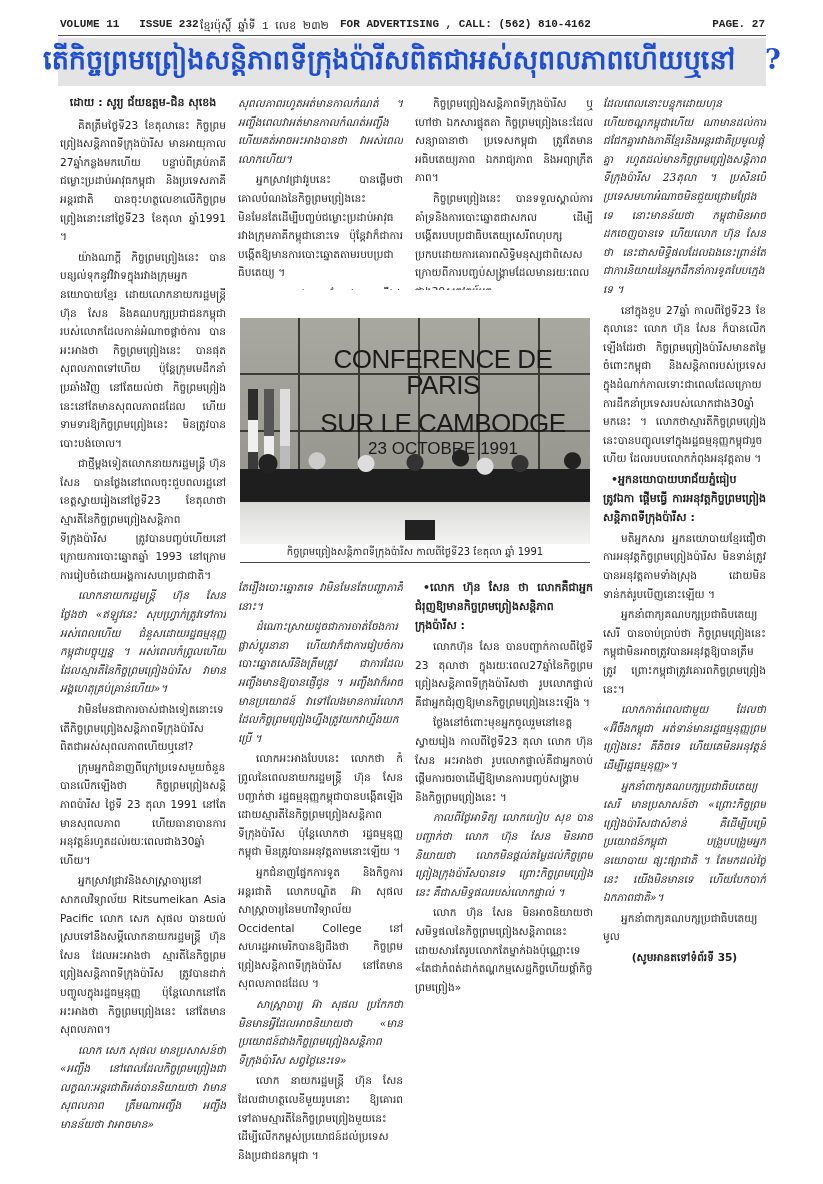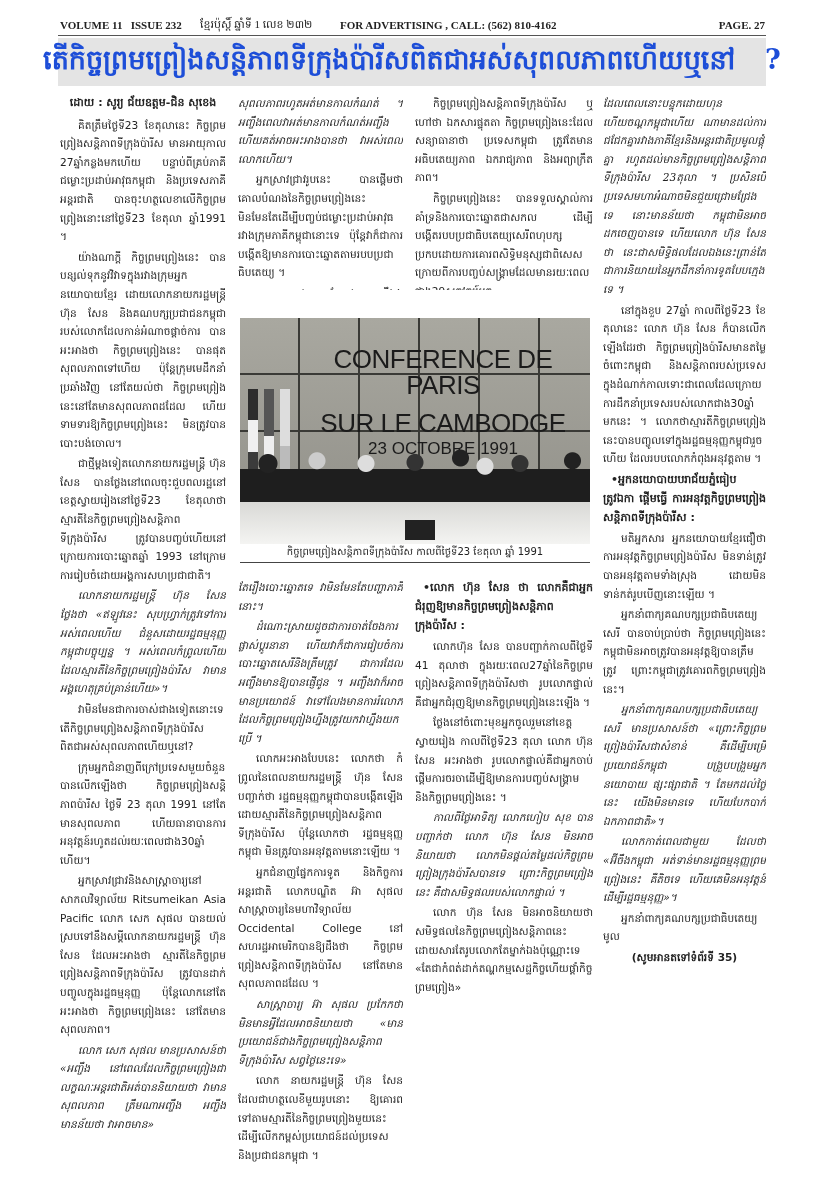--- a/index.html
+++ b/index.html
@@ -1,20 +1,20 @@
 <!DOCTYPE html>
 <html><head>
 <meta charset="utf-8">
 <style>
   html, body { margin: 0; padding: 0; background: #ffffff; }
   body { width: 823px; height: 1184px; position: relative; overflow: hidden;
          font-family: "DejaVu Sans", sans-serif; color: #1a1a1a; }
   .masthead { position: absolute; left: 60px; top: 18px; width: 705px; height: 14px;
-              font-family: Liberation Serif, serif; font-size: 11px; font-weight: bold;
-              color: #222; display: flex; align-items: center; }
+              font-family: Liberation Mono, monospace; font-size: 11px; font-weight: bold;
+              color: #222; display: flex; }
   .masthead span { white-space: nowrap; }
   .mh-vol { width: 140px; }
   .mh-kh { width: 140px; font-weight: normal; }
   .mh-ad { flex: 1; }
   .mh-page { text-align: right; }
   .rule { position: absolute; left: 58px; top: 35px; width: 708px; height: 1px; background: #555; }
   .headline { position: absolute; left: 58px; top: 38px; width: 708px; height: 48px;
               background: #e4e4e4; display: flex; align-items: center; justify-content: center; }
   .headline h1 { margin: 0; font-family: "DejaVu Serif", serif; font-size: 27px; font-weight: bold;
                  color: #1d4ed8; letter-spacing: 0px; white-space: nowrap; }
@@ -125,29 +125,29 @@
   <p class="noind it">តែរឿងបោះឆ្នោតទេ វាមិនមែនតែបញ្ហាភាគី នោះ។</p>
   <p class="it">ដំណោះស្រាយដូចជាការចាត់ចែងការផ្លាស់ប្ដូរនានា ហើយវាក៏ជាការរៀបចំការបោះឆ្នោតសេរីនិងត្រឹមត្រូវ ជាការដែលអញ្ចឹងមានឱ្យបានផ្ញើជូន ។ អញ្ចឹងវាក៏អាចមានប្រយោជន៍ វាទៅលែងមានការរំលោភ ដែលកិច្ចព្រមព្រៀងហ្នឹងត្រូវយកវាហ្នឹងយកប្រើ ។</p>
   <p>លោកអះអាងបែបនេះ លោកថា កំព្រូលនៃពេលនាយករដ្ឋមន្ត្រី ហ៊ុន សែន បញ្ជាក់ថា រដ្ឋធម្មនុញ្ញកម្ពុជាបានបង្កើតឡើងដោយស្មារតីនៃកិច្ចព្រមព្រៀងសន្តិភាពទីក្រុងប៉ារីស ប៉ុន្តែលោកថា រដ្ឋធម្មនុញ្ញកម្ពុជា មិនត្រូវបានអនុវត្តតាមនោះឡើយ ។</p>
   <p>អ្នកជំនាញផ្នែកការទូត និងកិច្ចការអន្តរជាតិ លោកបណ្ឌិត អ៊ា សុផល សាស្ត្រាចារ្យនៃមហាវិទ្យាល័យ Occidental College នៅសហរដ្ឋអាមេរិកបានឱ្យដឹងថា កិច្ចព្រមព្រៀងសន្តិភាពទីក្រុងប៉ារីស នៅតែមានសុពលភាពដដែល ។</p>
   <p class="it">សាស្ត្រាចារ្យ អ៊ា សុផល ប្រកែកថា មិនមានអ្វីដែលអាចនិយាយថា «មានប្រយោជន៍ជាងកិច្ចព្រមព្រៀងសន្តិភាពទីក្រុងប៉ារីស សព្វថ្ងៃនេះទេ»</p>
   <p>លោក នាយករដ្ឋមន្ត្រី ហ៊ុន សែន ដែលជាហត្ថលេខីមួយរូបនោះ ឱ្យគោរពទៅតាមស្មារតីនៃកិច្ចព្រមព្រៀងមួយនេះ ដើម្បីលើកកម្ពស់ប្រយោជន៍ដល់ប្រទេស និងប្រជាជនកម្ពុជា ។</p>
 </div>
 
 <div class="col" id="c3b">
   <p class="subhead">•លោក ហ៊ុន សែន ថា លោកគឺជាអ្នកជំរុញឱ្យមានកិច្ចព្រមព្រៀងសន្តិភាពក្រុងប៉ារីស :</p>
-  <p>លោកហ៊ុន សែន បានបញ្ជាក់កាលពីថ្ងៃទី 41 តុលាថា ក្នុងរយៈពេល27ឆ្នាំនៃកិច្ចព្រមព្រៀងសន្តិភាពទីក្រុងប៉ារីសថា រូបលោកផ្ទាល់ គឺជាអ្នកជំរុញឱ្យមានកិច្ចព្រមព្រៀងនេះឡើង ។</p>
+  <p>លោកហ៊ុន សែន បានបញ្ជាក់កាលពីថ្ងៃទី 23 តុលាថា ក្នុងរយៈពេល27ឆ្នាំនៃកិច្ចព្រមព្រៀងសន្តិភាពទីក្រុងប៉ារីសថា រូបលោកផ្ទាល់ គឺជាអ្នកជំរុញឱ្យមានកិច្ចព្រមព្រៀងនេះឡើង ។</p>
   <p>ថ្លែងនៅចំពោះមុខអ្នកចូលរួមនៅខេត្តស្វាយរៀង កាលពីថ្ងៃទី23 តុលា លោក ហ៊ុន សែន អះអាងថា រូបលោកផ្ទាល់គឺជាអ្នកចាប់ផ្ដើមការចរចាដើម្បីឱ្យមានការបញ្ចប់សង្គ្រាម និងកិច្ចព្រមព្រៀងនេះ ។</p>
   <p class="it">កាលពីថ្ងៃអាទិត្យ លោកហៀប សុខ បានបញ្ជាក់ថា លោក ហ៊ុន សែន មិនអាចនិយាយថា លោកមិនផ្ដល់តម្លៃដល់កិច្ចព្រមព្រៀងក្រុងប៉ារីសបានទេ ព្រោះកិច្ចព្រមព្រៀងនេះ គឺជាសមិទ្ធផលរបស់លោកផ្ទាល់ ។</p>
   <p>លោក ហ៊ុន សែន មិនអាចនិយាយថា សមិទ្ធផលនៃកិច្ចព្រមព្រៀងសន្តិភាពនេះ ដោយសារតែរូបលោកតែម្នាក់ឯងប៉ុណ្ណោះទេ «តែជាកំពត់ដាក់តណ្ហកម្មសេដ្ឋកិច្ចហើយផ្ដាំកិច្ចព្រមព្រៀង»</p>
 </div>
 
 <div class="col" id="c4">
   <p class="noind it">ដែលពេលនោះបន្ទុកដោយហុន ហើយចណ្ដកម្ពុជាហើយ ណាមានដល់ការជជែកគ្នារវាងភាគីខ្មែរនិងអន្តរជាតិប្រមូលផ្ដុំគ្នា រហូតដល់មានកិច្ចព្រមព្រៀងសន្តិភាពទីក្រុងប៉ារីស 23តុលា ។ ប្រសិនបើប្រទេសមហាអំណាចមិនជួយជ្រោមជ្រែងទេ នោះមានន័យថា កម្ពុជាមិនអាចដកចេញបានទេ ហើយលោក ហ៊ុន សែន ថា នេះជាសមិទ្ធិផលដែលឯងនេះព្រាន់តែជាការនិយាយនៃអ្នកដឹកនាំការទូតបែបក្មេងទេ ។</p>
   <p>នៅក្នុងខួប 27ឆ្នាំ កាលពីថ្ងៃទី23 ខែតុលានេះ លោក ហ៊ុន សែន ក៏បានលើកឡើងដែរថា កិច្ចព្រមព្រៀងប៉ារីសមានតម្លៃចំពោះកម្ពុជា និងសន្តិភាពរបស់ប្រទេស ក្នុងដំណាក់កាលទោះជាពេលដែលក្រោយការដឹកនាំប្រទេសរបស់លោកជាង30ឆ្នាំមកនេះ ។ លោកថាស្មារតីកិច្ចព្រមព្រៀងនេះបានបញ្ចូលទៅក្នុងរដ្ឋធម្មនុញ្ញកម្ពុជារួចហើយ ដែលរបបលោកកំពុងអនុវត្តតាម ។</p>
   <p class="subhead">•អ្នកនយោបាយបរាជ័យភ្នំធៀបត្រូវឯកា ផ្ដើមធ្វើ ការអនុវត្តកិច្ចព្រមព្រៀងសន្តិភាពទីក្រុងប៉ារីស :</p>
   <p>មតិអ្នកសារ អ្នកនយោបាយខ្មែរជឿថា ការអនុវត្តកិច្ចព្រមព្រៀងប៉ារីស មិនទាន់ត្រូវបានអនុវត្តតាមទាំងស្រុង ដោយមិនទាន់កត់រូបបើញនោះឡើយ ។</p>
   <p>អ្នកនាំពាក្យគណបក្សប្រជាធិបតេយ្យសេរី បានចាប់ប្រាប់ថា កិច្ចព្រមព្រៀងនេះកម្ពុជាមិនអាចត្រូវបានអនុវត្តឱ្យបានត្រឹមត្រូវ ព្រោះកម្ពុជាត្រូវគោរពកិច្ចព្រមព្រៀងនេះ។</p>
+  <p class="it">លោកកាត់ពេលជាមួយ ដែលថា «អ៊ីចឹងកម្ពុជា អត់ទាន់មានរដ្ឋធម្មនុញ្ញព្រមព្រៀងនេះ គឺតិចទេ ហើយគេមិនអនុវត្តន៍ ដើម្បីរដ្ឋធម្មនុញ្ញ»។</p>
   <p class="it">អ្នកនាំពាក្យគណបក្សប្រជាធិបតេយ្យសេរី មានប្រសាសន៍ថា «ព្រោះកិច្ចព្រមព្រៀងប៉ារីសជាសំខាន់ គឺដើម្បីបម្រើប្រយោជន៍កម្ពុជា បង្រួបបង្រួមអ្នកនយោបាយ ផ្សះផ្សាជាតិ ។ តែមកដល់ថ្ងៃនេះ យើងមិនមានទេ ហើយបែកបាក់ឯកភាពជាតិ»។</p>
-  <p class="it">លោកកាត់ពេលជាមួយ ដែលថា «អ៊ីចឹងកម្ពុជា អត់ទាន់មានរដ្ឋធម្មនុញ្ញព្រមព្រៀងនេះ គឺតិចទេ ហើយគេមិនអនុវត្តន៍ ដើម្បីរដ្ឋធម្មនុញ្ញ»។</p>
   <p>អ្នកនាំពាក្យគណបក្សប្រជាធិបតេយ្យមូល</p>
   <p class="cont">(សូមអានតទៅទំព័រទី 35)</p>
 </div>
 
 </body></html>

